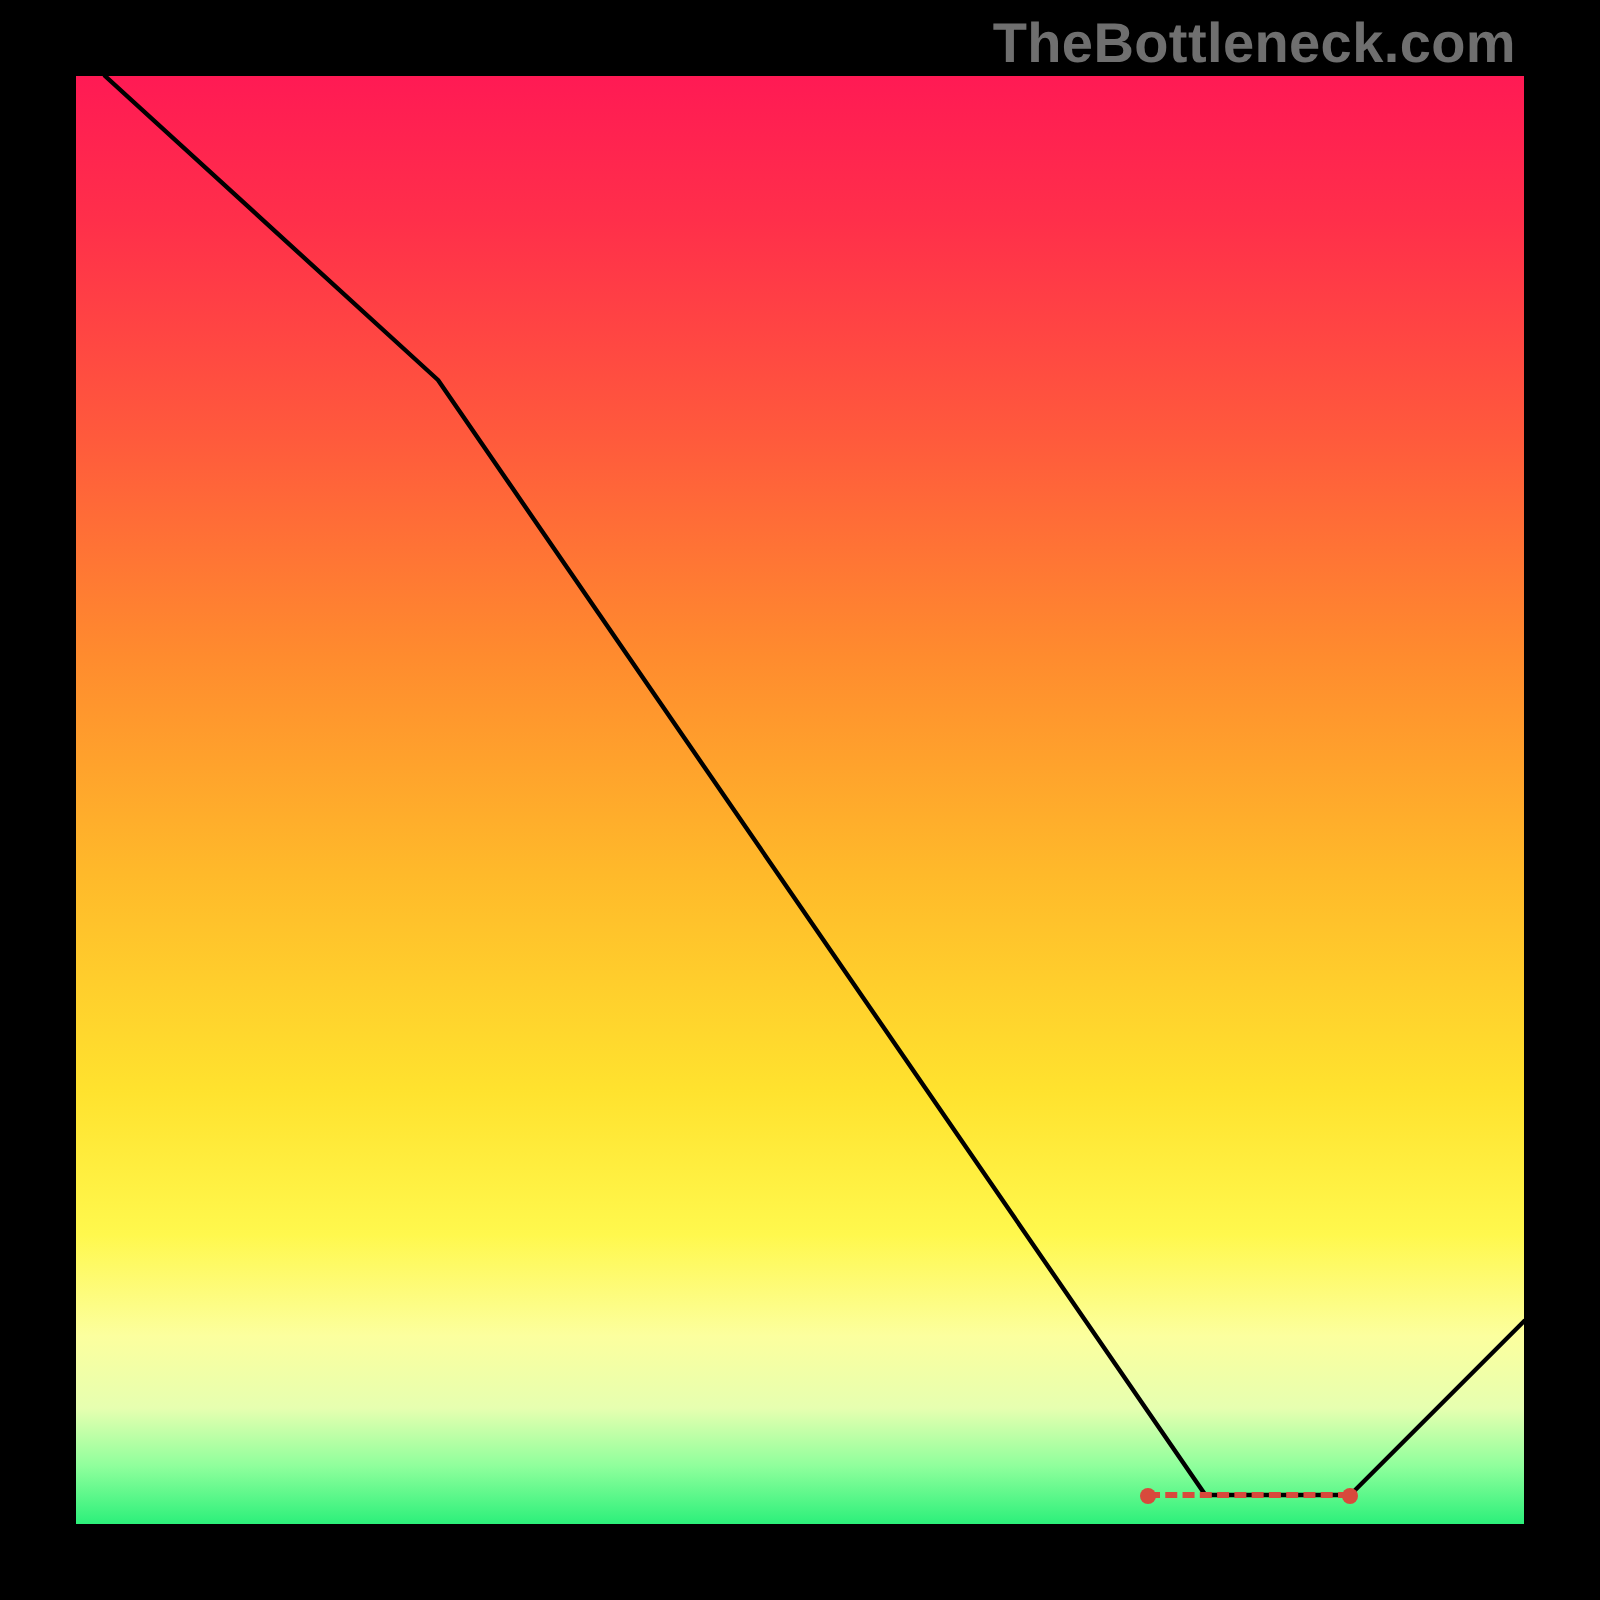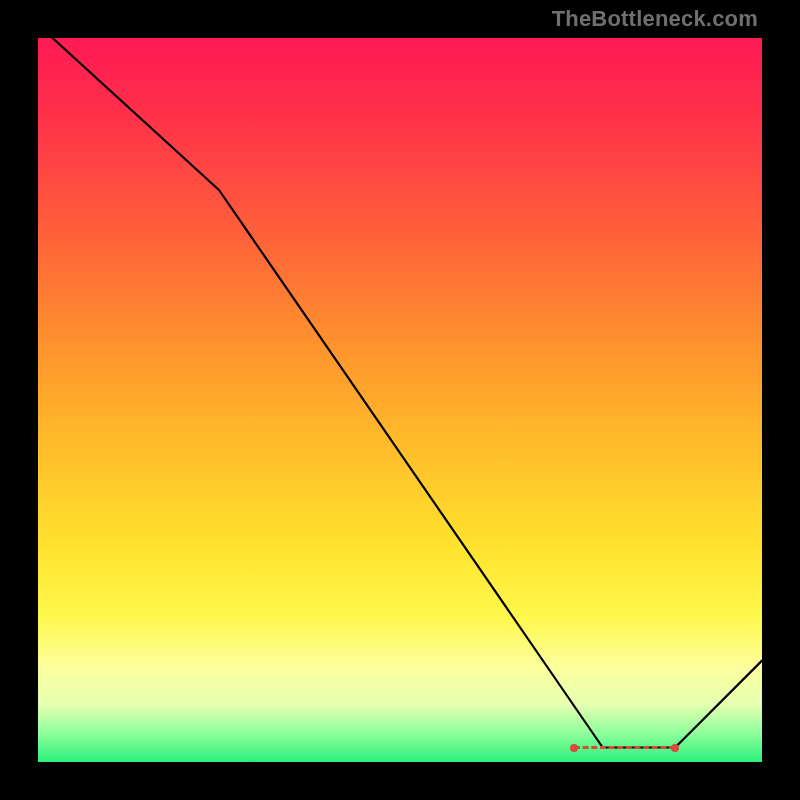--- a/index.html
+++ b/index.html
@@ -36,21 +36,21 @@
       #fcff9e 87%,
       #e6ffb0 92%,
       #8fff9c 96%,
       #2cf07a 100%
     );
   }
   .watermark {
     position: absolute;
     top: 6px;
     right: 42px;
-    font-size: 22px;
+    font-size: 28px;
     font-weight: 600;
     color: #6f6f6f;
     letter-spacing: 0.2px;
     font-family: Arial, Helvetica, sans-serif;
   }
   svg.curve {
     position: absolute;
     left: 0;
     top: 0;
     width: 724px;

